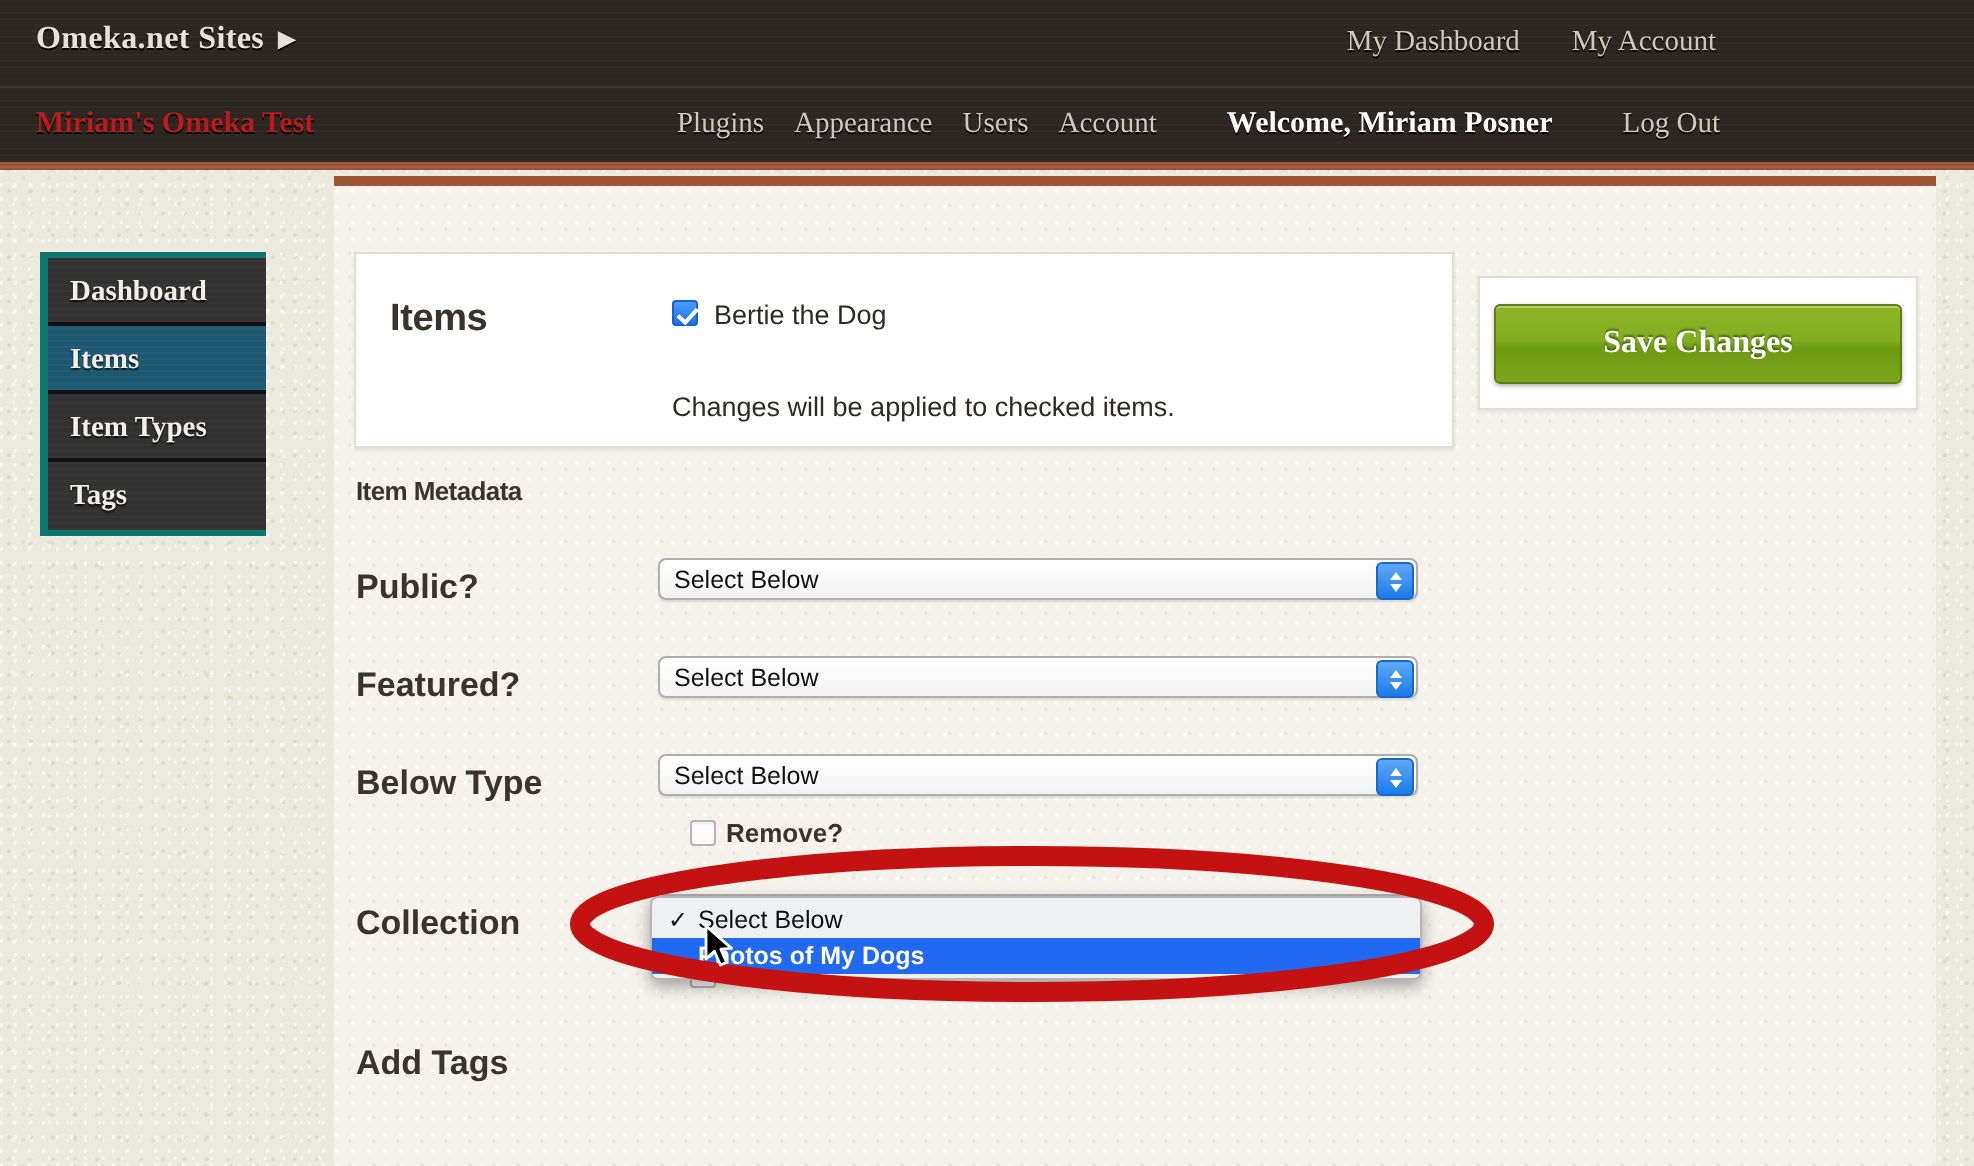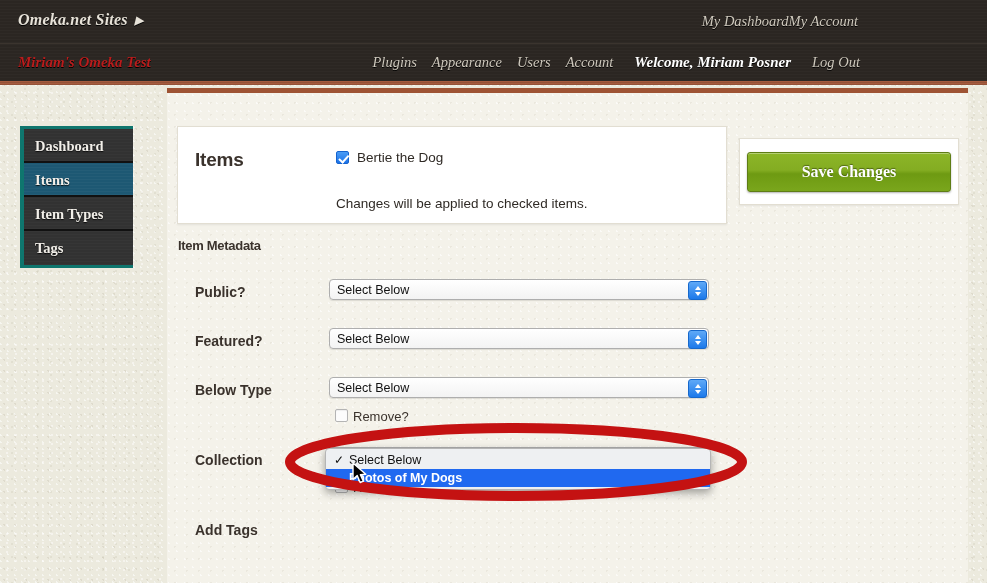--- a/index.html
+++ b/index.html
@@ -21,21 +21,21 @@
     background-image:
       radial-gradient(circle at 10% 20%, rgba(255,255,255,0.55) 0 1px, transparent 1px),
       radial-gradient(circle at 40% 70%, rgba(190,185,165,0.30) 0 1px, transparent 1px),
       radial-gradient(circle at 75% 35%, rgba(255,255,255,0.45) 0 1px, transparent 1px),
       radial-gradient(circle at 90% 85%, rgba(190,185,165,0.22) 0 1px, transparent 1px);
     background-size: 7px 7px, 11px 11px, 9px 9px, 13px 13px;
   }
 
   
   .topbar-wrap {
-    position: absolute; left: 0; top: 0; width: 876px; height: 85px; z-index: 5; font-style: italic;
+    position: absolute; left: 0; top: 0; width: 876px; height: 85px; z-index: 5;
   }
   .bar {
     position: absolute; left: 0; width: 987px;
     background: #2b2622;
     background-image:
       repeating-linear-gradient(0deg, rgba(255,255,255,0.018) 0 1px, transparent 1px 3px);
     box-sizing: border-box;
   }
   .bar-top { top: 0; height: 44px; border-bottom: 1px solid #3b342e; }
   .bar-sub { top: 44px; height: 37px; }
@@ -50,21 +50,21 @@
     font-family: "Liberation Serif", serif;
     font-weight: bold; font-size: 16px; color: #e7e2d8;
     letter-spacing: .2px;
     text-shadow: 0 1px 0 #000;
     display: flex; align-items: center; gap: 7px;
   }
   #brand .caret { font-size: 11px; color: #e7e2d8; line-height: 1; }
 
   #top-right {
     position: absolute; right: 18px; top: 13px;
-    display: flex; 
+    display: flex; gap: 26px;
     font-family: "Liberation Serif", serif;
     font-size: 14.5px; color: #cfc9bd;
     text-shadow: 0 1px 0 #000;
   }
   #top-right span { cursor: pointer; }
 
   #site-title {
     position: absolute; left: 18px; top: 54px;
     font-family: "Liberation Serif", serif;
     font-weight: bold; font-size: 15px; color: #b91c1c;
@@ -72,21 +72,21 @@
   }
 
   #main-nav {
     position: absolute; right: 16px; top: 54px;
     display: flex; align-items: baseline; gap: 15px;
     font-family: "Liberation Serif", serif;
     font-size: 14.5px; color: #cfc9bd;
     text-shadow: 0 1px 0 #000;
   }
   #main-nav span { cursor: pointer; white-space: nowrap; }
-  #main-nav .welcome { font-weight: bold; color: #ffffff; font-size: 15px; margin: 0 6px; }
+  #main-nav .welcome { font-weight: bold; color: #ffffff; font-size: 15px; margin: 0 20px; }
 
   
   #sidebar {
     position: absolute; left: 20px; top: 126px;
     width: 113px;
     background: #0f766e;
     padding: 3px 0 3px 4px;
     box-sizing: border-box;
     z-index: 4;
   }
@@ -132,21 +132,21 @@
     box-shadow: 0 1px 2px rgba(0,0,0,0.07);
     box-sizing: border-box;
   }
   #items-heading {
     position: absolute; left: 17px; top: 22px;
     font-size: 19px; font-weight: bold; color: #3a322c;
     letter-spacing: -.2px;
   }
   .item-check-row {
     position: absolute; left: 158px; top: 23px;
-    display: flex; align-items: center; gap: 8px;
+    display: flex; align-items: flex-start; gap: 8px;
     font-size: 13.5px; color: #2f2a25;
   }
   #items-hint {
     position: absolute; left: 158px; top: 69px;
     font-size: 13.5px; color: #2f2a25;
   }
 
   
   .cb {
     width: 13px; height: 13px; border-radius: 2px;
@@ -195,22 +195,22 @@
   }
 
   
   #metadata-heading {
     position: absolute; left: 11px; top: 145px;
     font-size: 13px; font-weight: bold; color: #3a322c;
     letter-spacing: -.3px;
   }
 
   .field-label {
-    position: absolute; left: 28px;
-    font-size: 14px; font-weight: bold; color: #3a322c;
+    position: absolute; left: 11px;
+    font-size: 17px; font-weight: bold; color: #3a322c;
   }
 
   
   .mac-select {
     position: absolute; left: 162px;
     width: 380px; height: 21px;
     background: linear-gradient(#ffffff, #f3f3f3);
     border: 1px solid #aeaeae;
     border-radius: 4px;
     box-sizing: border-box;
@@ -232,23 +232,23 @@
   }
   .tri-up, .tri-dn {
     width: 0; height: 0;
     border-left: 3.5px solid transparent;
     border-right: 3.5px solid transparent;
   }
   .tri-up { border-bottom: 4px solid #fff; }
   .tri-dn { border-top: 4px solid #fff; }
 
   .remove-row {
-    position: absolute; left: 168px;
-    display: flex; align-items: flex-start; gap: 5px;
-    font-size: 13px; font-weight: normal; color: #3a322c;
+    position: absolute; left: 178px;
+    display: flex; align-items: center; gap: 5px;
+    font-size: 13px; font-weight: bold; color: #3a322c;
   }
 
   
   #dropdown-popup {
     position: absolute; left: 158px; top: 355px;
     width: 386px;
     background: #eef0f2;
     border: 1px solid #b5b5b5;
     border-radius: 4px;
     box-shadow: 0 3px 8px rgba(0,0,0,.35);

